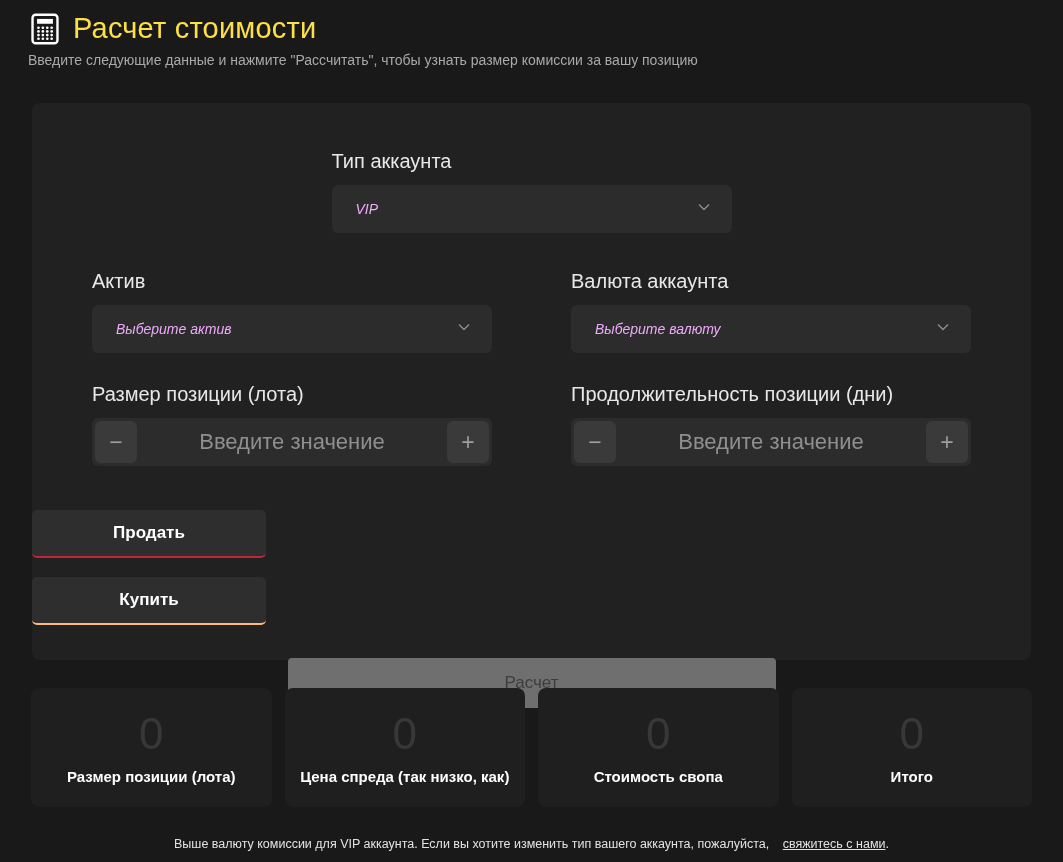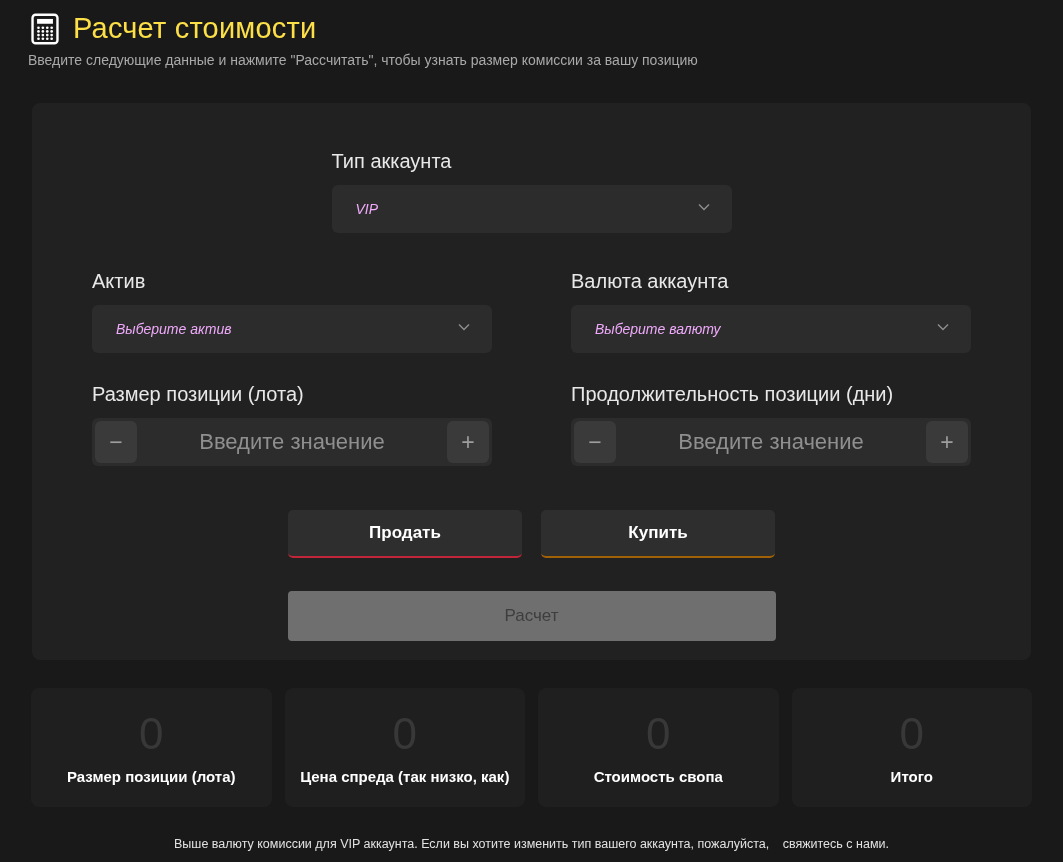--- a/index.html
+++ b/index.html
@@ -61,32 +61,32 @@
   }
   .stepper-input {
     flex: 1; min-width: 0;
     background: transparent; border: none; outline: none;
     text-align: center;
     font-size: 22px; color: #bdbdbd;
     font-family: "Liberation Sans", sans-serif;
   }
   .stepper-input::placeholder { color: #8f8f8f; opacity: 1; }
 
-  .action-row { display: flex; justify-content: center; gap: 19px; margin-top: 44px; }
+  .action-row { display: flex; justify-content: center; gap: 19px; margin-top: 44px; flex-direction: column; }
   .trade-btn {
     width: 234px; height: 48px;
     background: #2e2e2e;
     border: none;
     border-radius: 5px;
     color: #ffffff; font-size: 17px; font-weight: 700;
     font-family: "Liberation Sans", sans-serif;
     cursor: pointer;
   }
   .btn-sell { border-bottom: 2px solid #c02637; }
-  .btn-buy  { border-bottom: 2px solid #a16207; }
+  .btn-buy  { border-bottom: 2px solid #fdba74; }
 
   .calc-row { display: flex; justify-content: center; margin-top: 33px; }
   .calc-btn {
     width: 488px; height: 50px;
     background: #6f6f6f;
     border: none; border-radius: 4px;
     color: #3e3e3e; font-size: 17px;
     font-family: "Liberation Sans", sans-serif;
     cursor: default;
   }
@@ -97,21 +97,21 @@
     flex: 1; height: 119px;
     background: #1f1f1f;
     border-radius: 8px;
     display: flex; flex-direction: column; align-items: center; justify-content: center;
   }
   .result-value { font-size: 44px; font-weight: 400; color: #383838; line-height: 1; margin-top: 2px; }
   .result-label { margin-top: 12px; font-size: 15px; font-weight: 700; color: #ffffff; text-align: center; }
 
   
   .footer { margin-top: 30px; text-align: center; font-size: 12.5px; color: #e2e2e2; }
-  .footer a { color: #e2e2e2; cursor: pointer; margin-left: 10px; }
+  .footer a { color: #e2e2e2; text-decoration: underline; cursor: pointer; margin-left: 10px; }
 </style>
 </head>
 <body>
 
 <div class="header">
   <div class="title-row">
     <span style="display:inline-flex;">
       <svg width="34" height="34" viewBox="0 0 24 24">
         <rect x="3.2" y="1.9" width="17.6" height="20.2" rx="2.2" fill="none" stroke="#ffffff" stroke-width="1.7"></rect>
         <rect x="6.4" y="4.9" width="11.2" height="3.4" fill="#ffffff"></rect>

